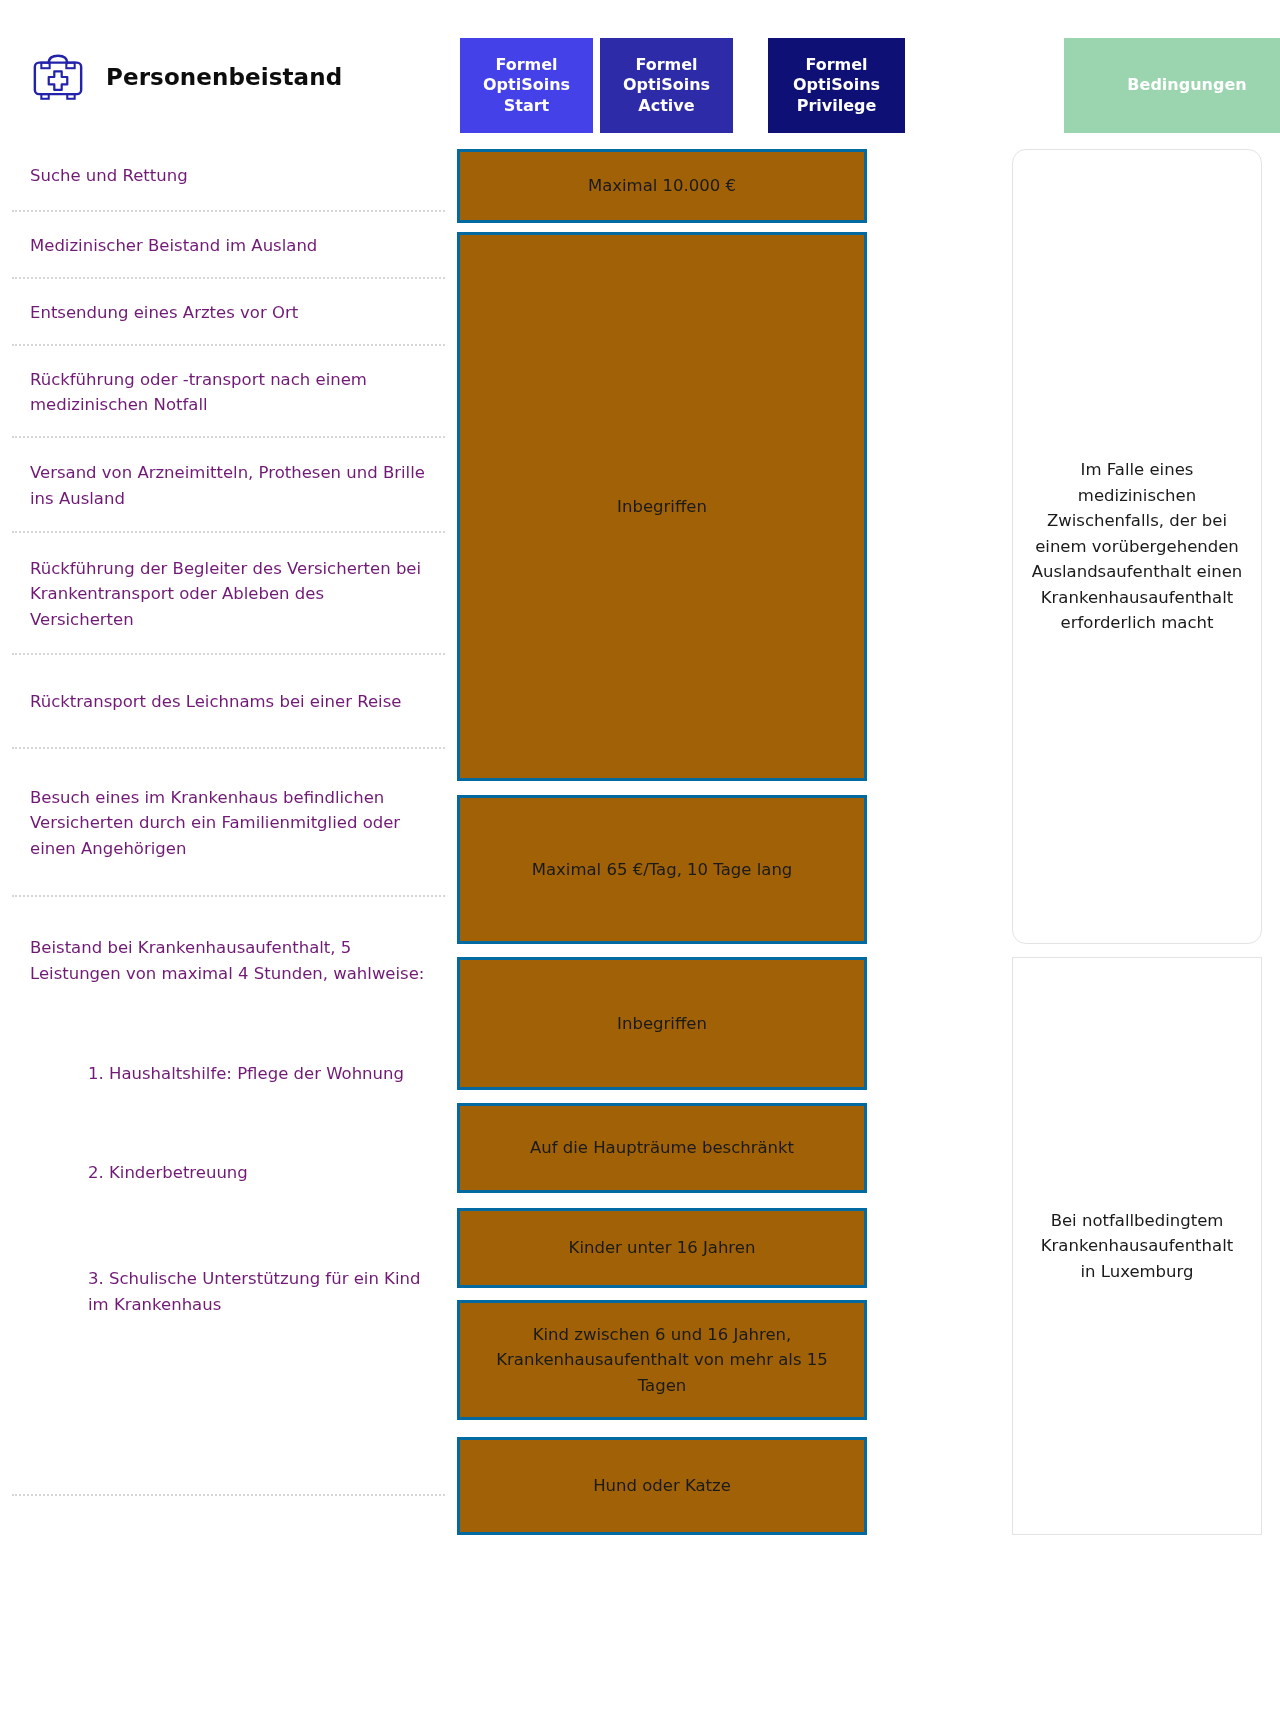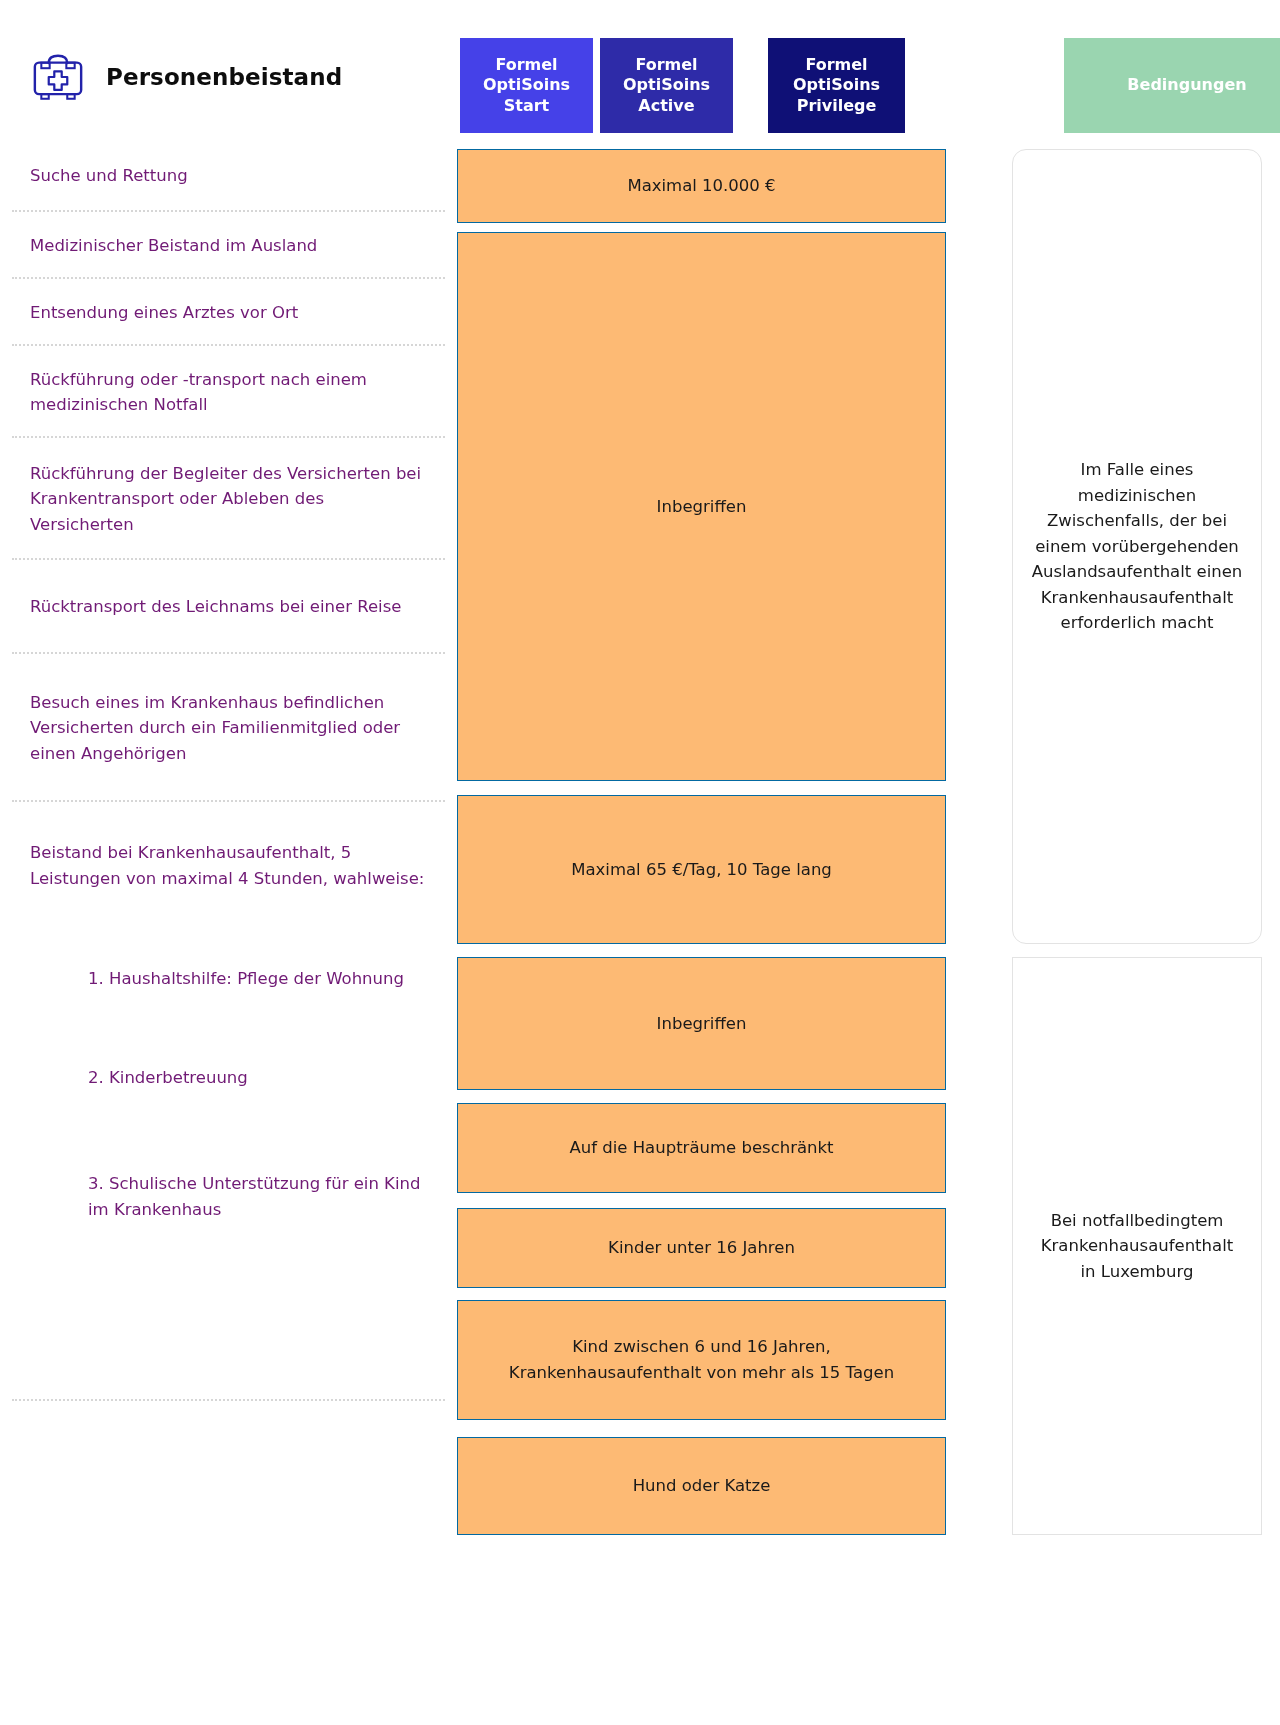--- a/index.html
+++ b/index.html
@@ -79,23 +79,23 @@
     position: absolute;
     left: 12px; right: 10px; bottom: 0;
     height: 0;
     border-bottom: 2px dotted #d6d6d6;
   }
 
   
   .value-box {
     position: absolute;
     left: 457px;
-    width: 489px;
-    border: 1px solid #0369a1;
-    background: #fdba74;
+    width: 410px;
+    border: 3px solid #0369a1;
+    background: #a16207;
     display: flex;
     align-items: center;
     justify-content: center;
     text-align: center;
     font-size: 16.5px;
     line-height: 1.55;
     color: #1a1a1a;
     padding: 6px 22px;
   }
 
@@ -184,20 +184,24 @@
     <div class="label-cell" style="height:67px">
       <span>Entsendung eines Arztes vor Ort</span>
       <i class="sep"></i>
     </div>
 
     <div class="label-cell" style="height:92px">
       <span>Rückführung oder -transport nach einem medizinischen Notfall</span>
       <i class="sep"></i>
     </div>
 
+    <div class="label-cell" style="height:95px">
+      <span>Versand von Arzneimitteln, Prothesen und Brille ins Ausland</span>
+      <i class="sep"></i>
+    </div>
 
     <div class="label-cell" style="height:122px">
       <span>Rückführung der Begleiter des Versicherten bei Krankentransport oder Ableben des Versicherten</span>
       <i class="sep"></i>
     </div>
 
     <div class="label-cell" style="height:94px">
       <span>Rücktransport des Leichnams bei einer Reise</span>
       <i class="sep"></i>
     </div>

